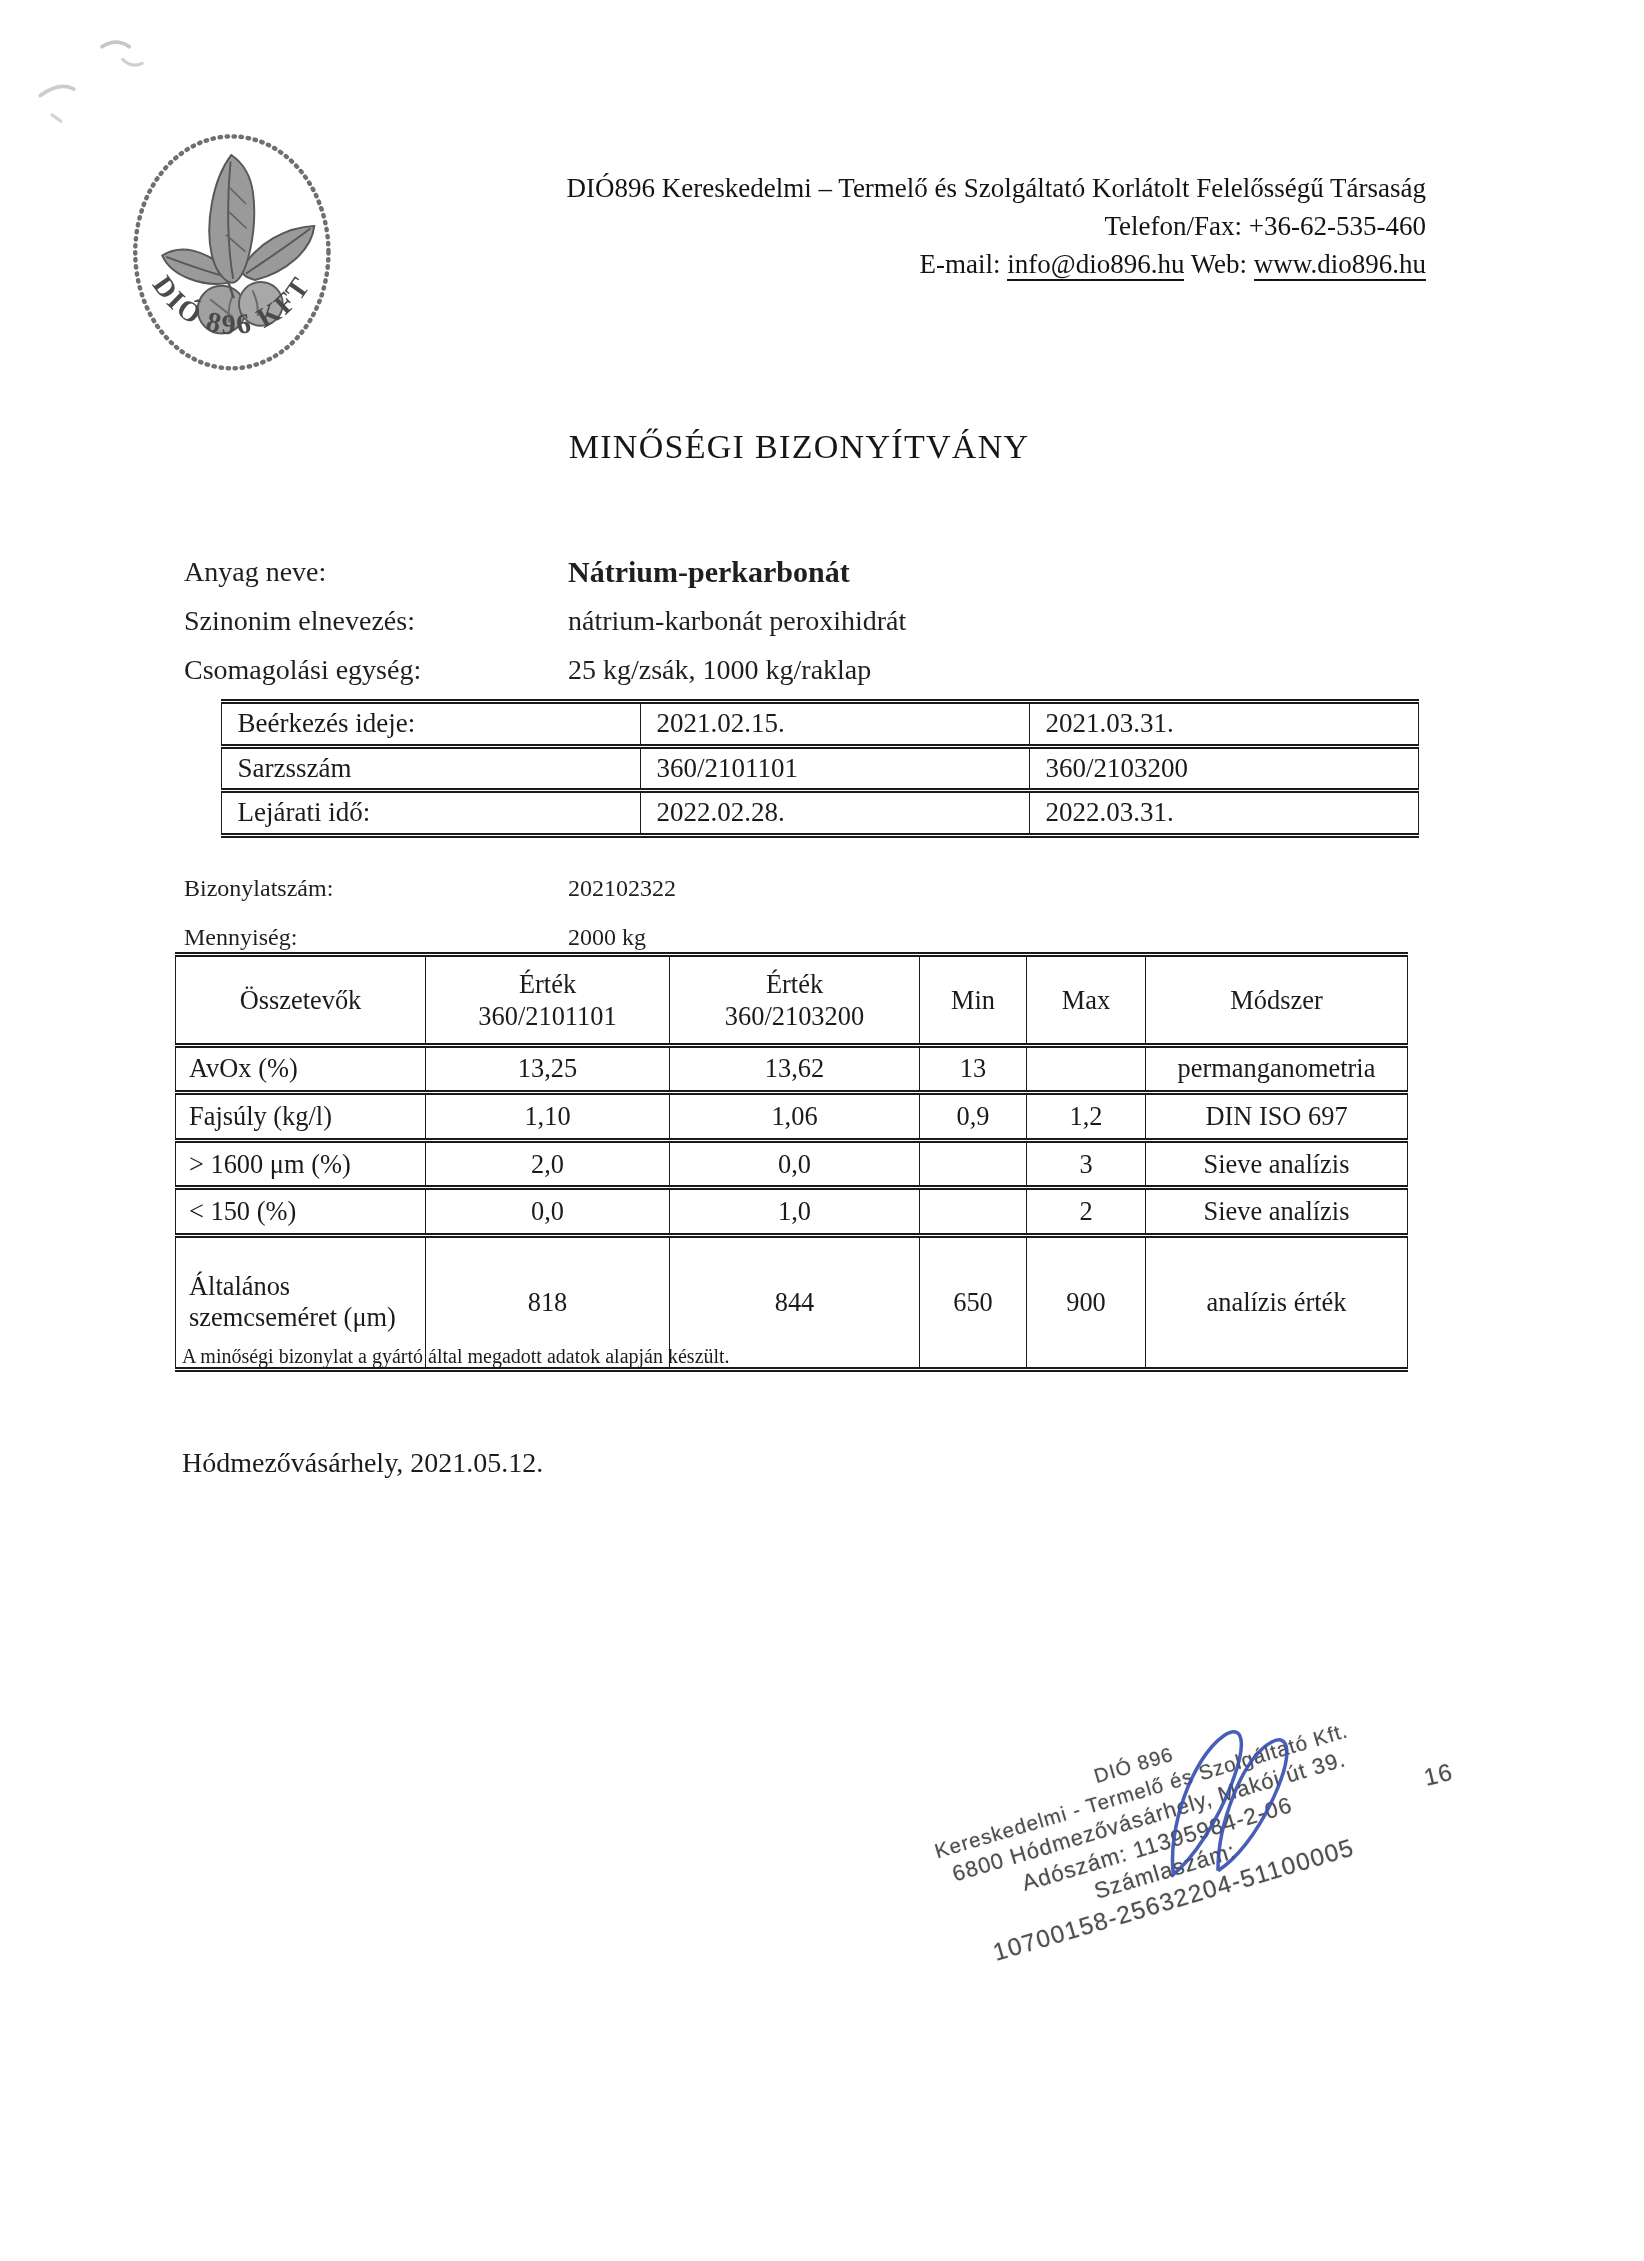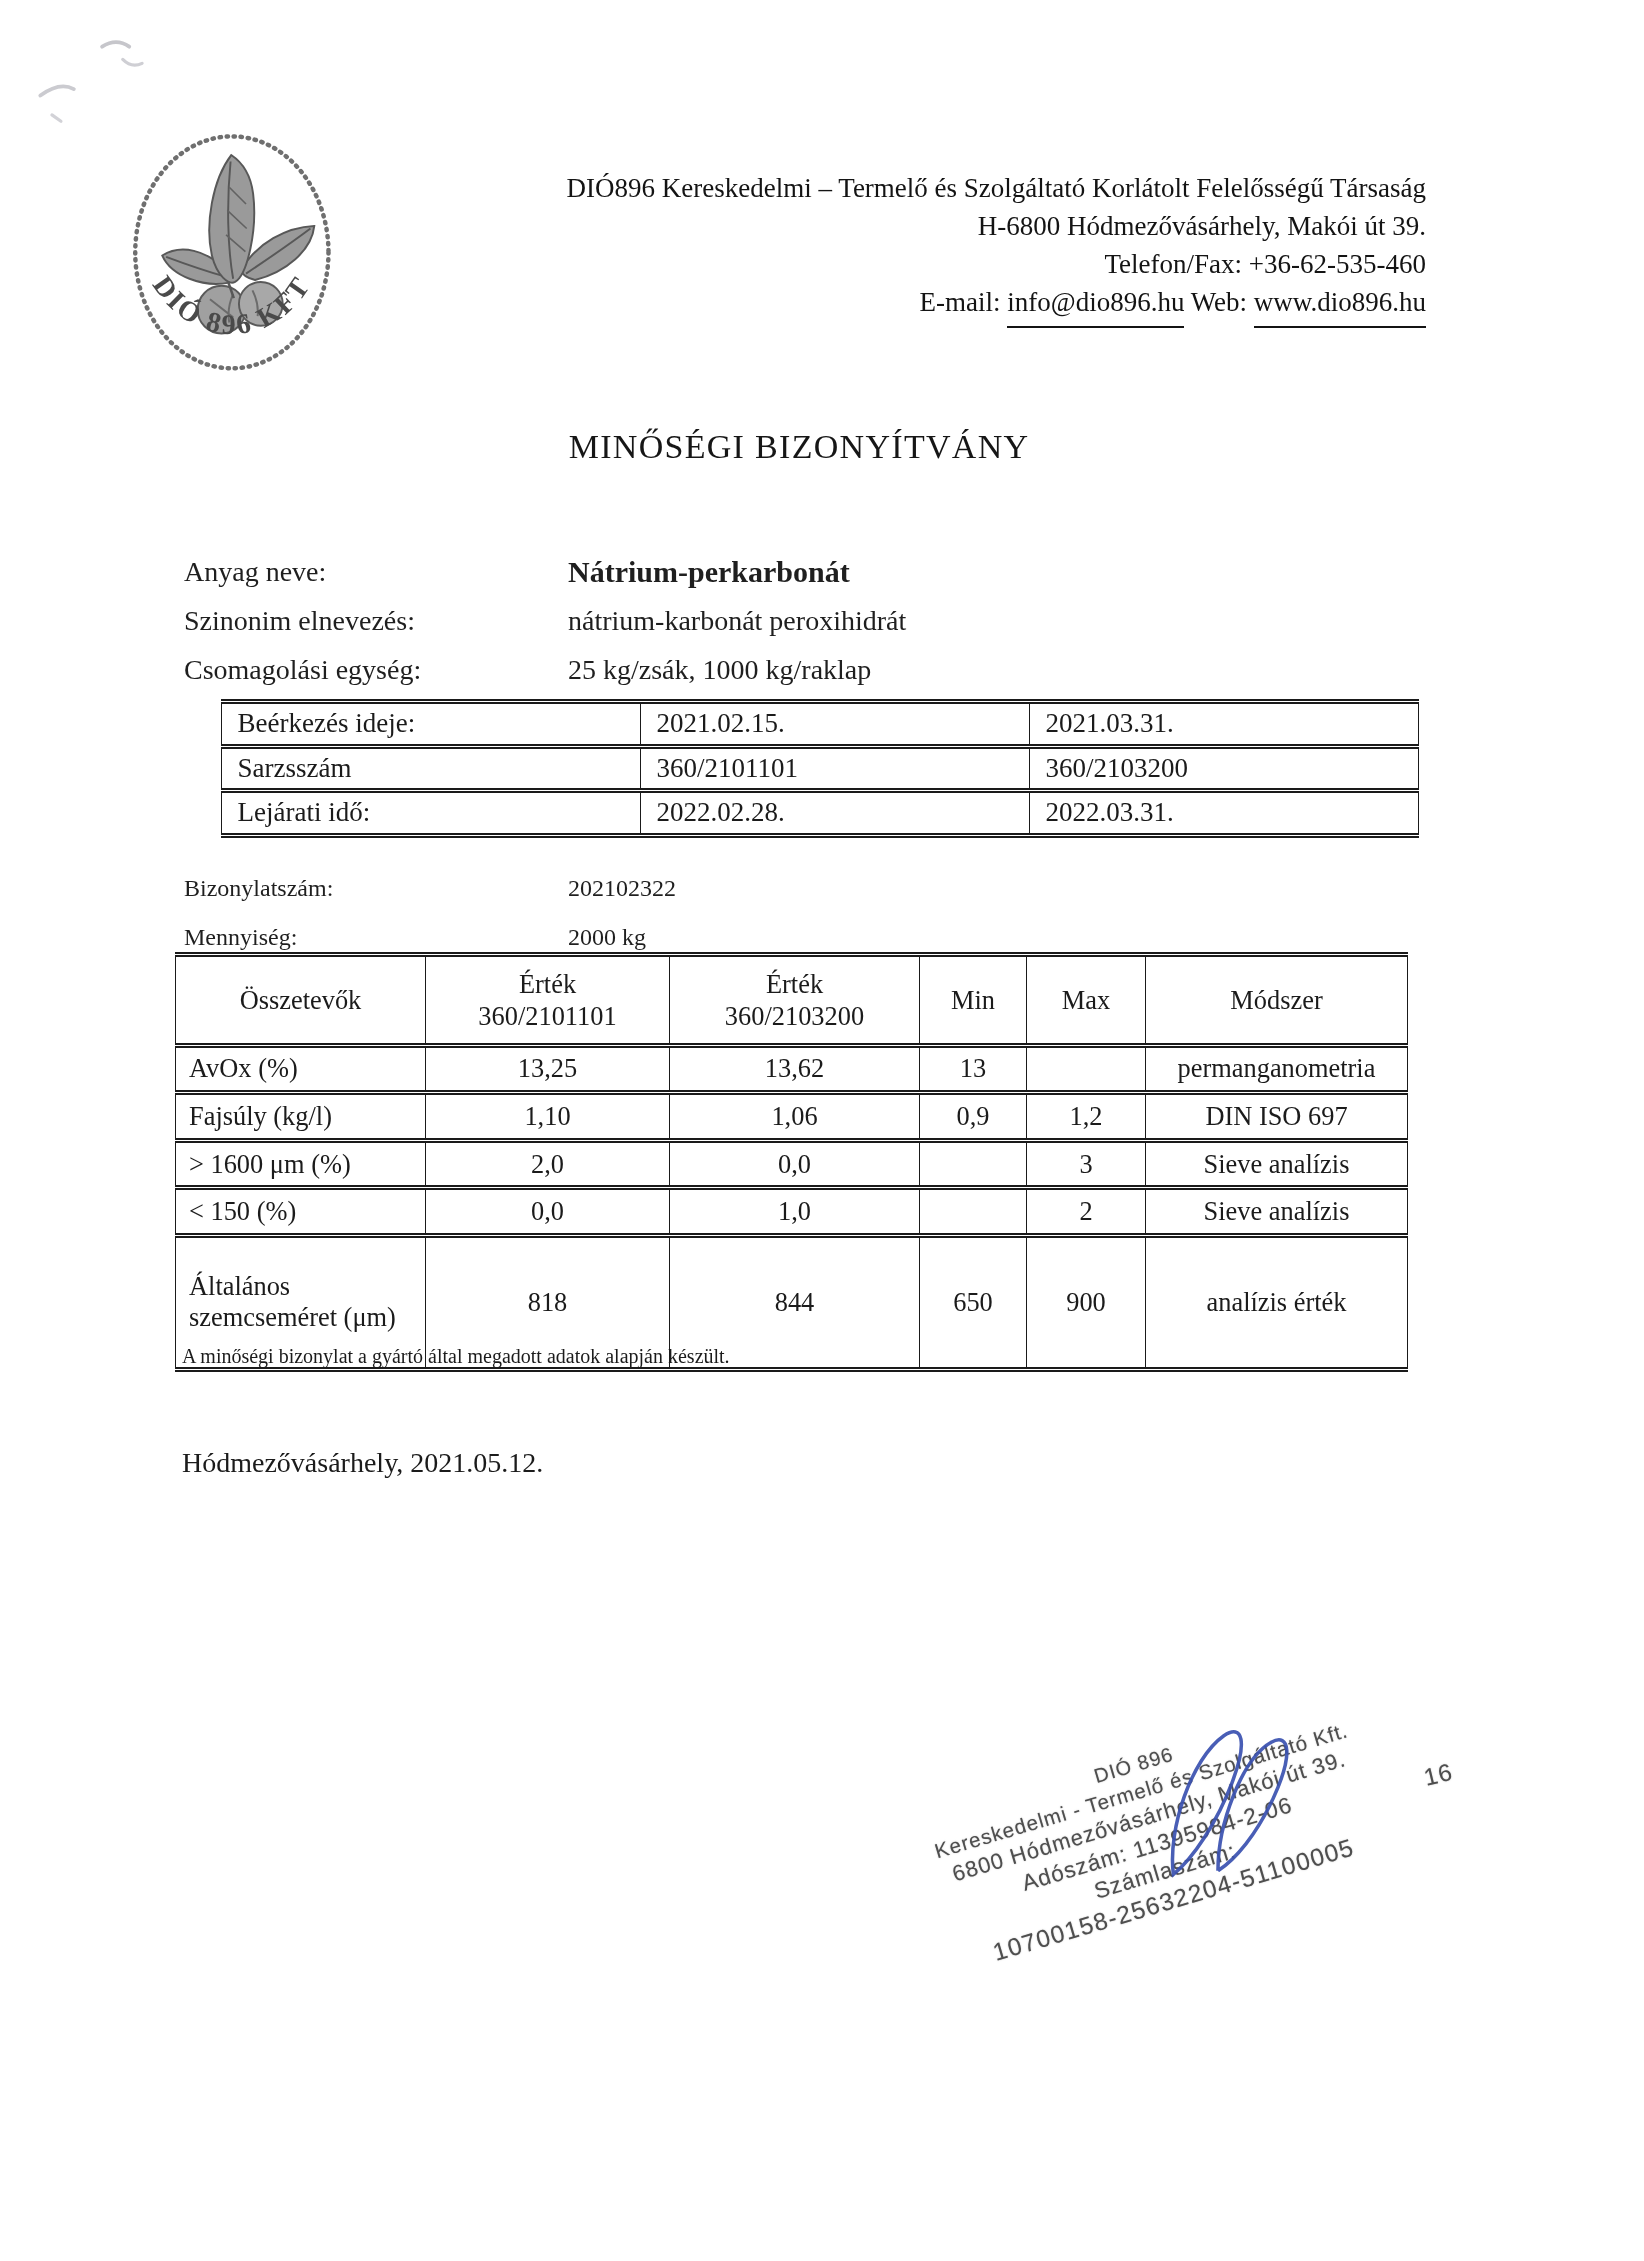--- a/index.html
+++ b/index.html
@@ -8,21 +8,21 @@
 
   
   .pencil{position:absolute;left:26px;top:26px;}
 
   
   .logo{position:absolute;left:126px;top:128px;}
 
   
   .header-block{position:absolute;top:169px;right:218px;text-align:right;
     font-size:27px;line-height:38px;white-space:nowrap;color:#141414;}
-  .ulink{border-bottom:2.6px solid #141414;padding-bottom:9px;}
+  .ulink{border-bottom:2.6px solid #141414;padding-bottom:0;}
 
   
   .title{position:absolute;top:417px;left:0;width:1598px;text-align:center;
     font-size:34px;letter-spacing:1.3px;color:#161616;margin-top:11px;}
 
   
   .material{position:absolute;left:184px;top:547px;display:grid;
     grid-template-columns:384px auto;font-size:28px;line-height:49px;}
   .material .val-bold{font-weight:bold;font-size:30px;}
 
@@ -100,21 +100,20 @@
     <defs>
         <path id="logoArc" d="M 34 230 A 148 172 0 0 0 294 230" fill="none"></path>
       </defs>
     <text font-family="Liberation Serif, serif" font-size="44" font-weight="bold" fill="#4a4a4a" letter-spacing="4">
       <textPath href="#logoArc" startOffset="50%" text-anchor="middle">DIÓ 896 KFT</textPath>
     </text>
   </svg>
 
   <div class="header-block">
     <div>DIÓ896 Kereskedelmi – Termelő és Szolgáltató Korlátolt Felelősségű Társaság</div>
-    <div>H-6800 Hódmezővásárhely, Makói út 39.</div>
     <div>Telefon/Fax: +36-62-535-460</div>
     <div><span>E-mail: </span><span class="ulink">info@dio896.hu</span><span> Web: </span><span class="ulink">www.dio896.hu</span></div>
   </div>
 
   <div class="title">MINŐSÉGI BIZONYÍTVÁNY</div>
 
   <div class="material">
     <div>Anyag neve:</div>
     <div class="val-bold">Nátrium-perkarbonát</div>
     <div>Szinonim elnevezés:</div>

